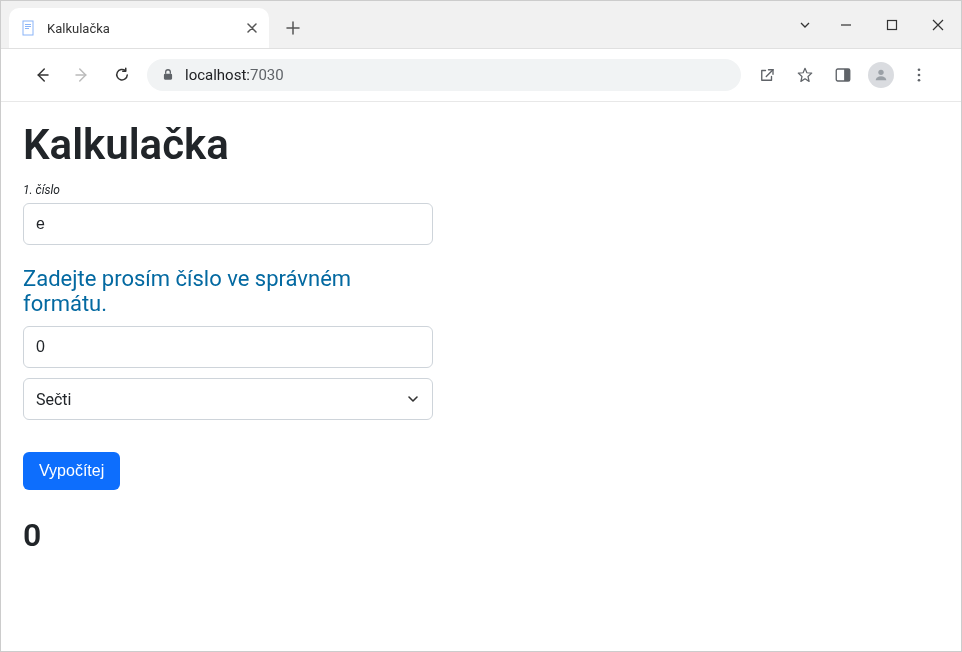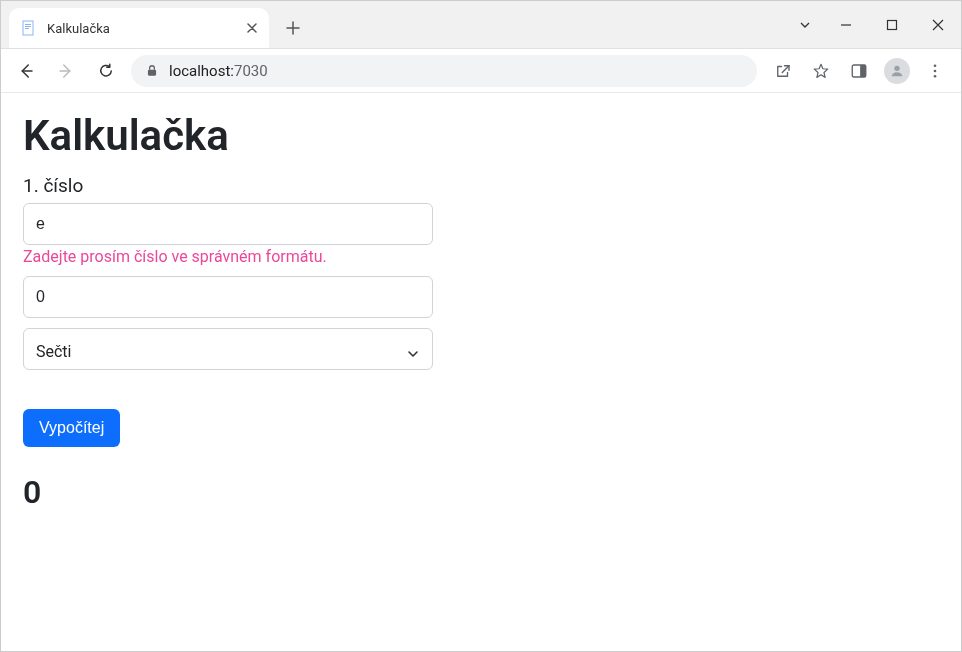--- a/index.html
+++ b/index.html
@@ -62,25 +62,25 @@
       gap: 0;
     }
     .window-controls .ctrl {
       width: 46px; height: 40px;
       display: flex; align-items: center; justify-content: center;
       color: #333; cursor: pointer;
     }
     .window-controls .chev { width: 36px; }
     
     .toolbar {
-      height: 44px;
-      background: #fff;
-      display: flex;
-      align-items: center;
-      padding: 0 10px;
+      height: 53px;
+      background: #fff;
+      display: flex;
+      align-items: center;
+      padding: 0 26px;
       gap: 10px;
       border-bottom: 1px solid #e8e8e8;
     }
     .navbtn {
       width: 30px; height: 30px;
       display: flex; align-items: center; justify-content: center;
       color: #555; cursor: pointer;
       border-radius: 50%;
     }
     .navbtn.disabled { color: #bbb; cursor: default; }
@@ -117,62 +117,63 @@
       padding: 18px 22px;
       color: #212529;
     }
     h1.title {
       font-size: 42px;
       font-weight: 600;
       margin-bottom: 14px;
     }
     .form-group { margin-bottom: 10px; max-width: 410px; }
     .label {
-      font-size: 19px;
+      font-size: 12px;
       margin-bottom: 6px;
       display: block;
+      font-style: italic;
     }
     .form-control {
       width: 100%;
       height: 42px;
       border: 1px solid #ced4da;
       border-radius: 6px;
       padding: 0 12px;
       font-size: 16px;
       color: #212529;
       background: #fff;
     }
     .form-select {
       width: 100%;
       height: 42px;
       border: 1px solid #ced4da;
       border-radius: 6px;
-      padding: 8px 12px;
+      padding: 16px 12px;
       font-size: 16px;
       background: #fff;
       display: flex;
-      align-items: flex-end;
+      align-items: center;
       justify-content: space-between;
       cursor: pointer;
     }
     .error-text {
-      color: #ec4899;
-      font-size: 16px;
-      margin-top: 2px;
+      color: #0369a1;
+      font-size: 22px;
+      margin-top: 21px;
       margin-bottom: 8px;
     }
     .btn-primary {
       background: #0d6efd;
       color: #fff;
       border: none;
       border-radius: 6px;
       padding: 10px 16px;
       font-size: 16px;
       cursor: pointer;
-      margin-top: 29px;
+      margin-top: 22px;
     }
     h2.result {
       font-size: 32px;
       font-weight: 600;
       margin-top: 26px;
     }
     svg { display: block; }
   </style>
 </head>
 <body>

